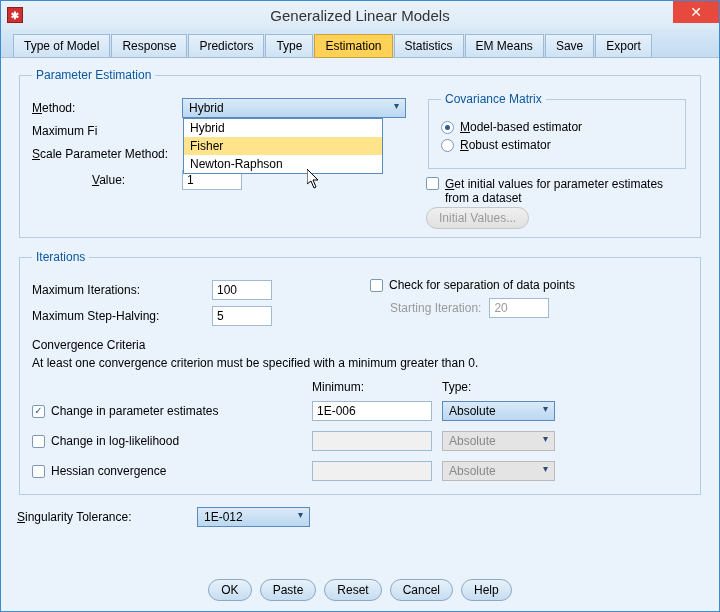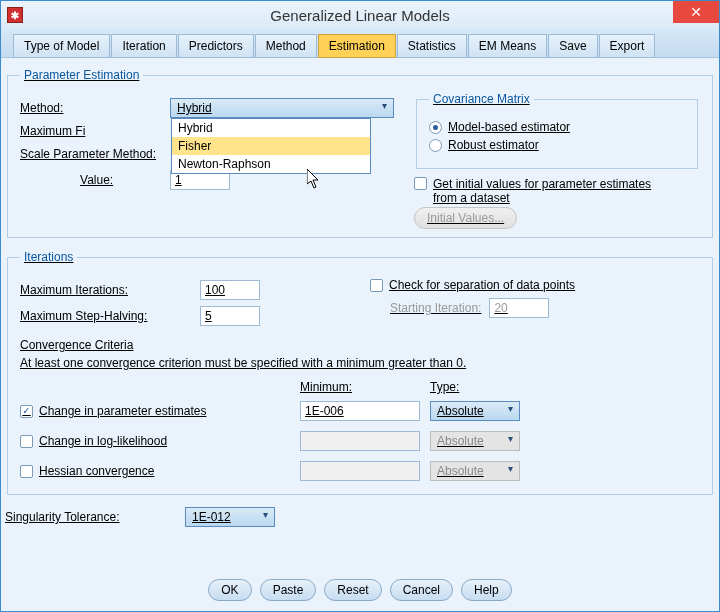--- a/index.html
+++ b/index.html
@@ -5,33 +5,33 @@
   * { box-sizing: border-box; font-family: "Segoe UI", Tahoma, sans-serif; font-size: 12px; }
   body { margin:0; background:#fff; }
   .window { width:720px; height:612px; border:1px solid #3a8ccf; background:#eaf3fb; position:relative; }
   .titlebar { height:28px; background:linear-gradient(#eaf3fb,#dceaf7); display:flex; align-items:center; padding-left:6px; position:relative; }
   .titlebar .appicon { width:16px; height:16px; background:#d03030; border:1px solid #8a1f1f; display:flex; align-items:center; justify-content:center; color:#fff; font-size:10px; font-weight:bold; }
   .titlebar .title { position:absolute; left:0; right:0; text-align:center; font-size:15px; color:#333; }
   .close { position:absolute; right:0; top:0; width:46px; height:22px; background:#e8493e; color:#fff; display:flex; align-items:center; justify-content:center; font-size:14px; }
   .tabs { display:flex; padding:4px 8px 0 12px; background:linear-gradient(#d7e8f7,#c4dbf0); border-bottom:1px solid #a7c4df; }
   .tab { padding:4px 10px; border:1px solid #9fbad4; background:linear-gradient(#e6f1fb,#cfe3f4); margin-right:1px; cursor:default; position:relative; top:1px; }
   .tab.active { background:#ffd157; border-color:#caa33e; font-weight:normal; }
-  .body { padding:10px 4px; position:relative;text-decoration:underline; }
+  .body { padding:10px 16px; position:relative; }
   fieldset { border:1px solid #b4cde4; padding:10px 12px 12px 12px; margin-bottom:12px; background:transparent; }
   legend { color:#0b57a0; padding:0 4px; }
   .row { display:flex; align-items:center; margin:6px 0; }
   .lbl { width:150px; }
   .lbl2 { width:180px; }
   .underline-first::first-letter { text-decoration: underline; }
   input.text { width:60px; border:1px solid #9fbad4; padding:2px 4px; background:#fff; }
   input.text.wide { width:120px; }
   .combo { position:relative; width:224px; height:20px; border:1px solid #5a8bc0; background:linear-gradient(#dbeaf7,#bad8f0); display:flex; align-items:center; padding-left:6px; }
   .combo::after { content:"▾"; position:absolute; right:6px; top:1px; color:#2a4e7a; font-size:10px; }
   .combo.small { width:130px; }
-  .combo.tiny { width:90px;align-items:center; }
+  .combo.tiny { width:113px;align-items:center; }
   .combo.disabled { background:#e4e4e4; color:#888; border-color:#bbb; }
   .dropdown { position:absolute; left:0; top:19px; width:200px; border:1px solid #5a8bc0; background:#fff; z-index:10; }
   .dropdown div { padding:2px 6px; }
   .dropdown div.hlt { background:#ffe48c; }
   .twocol { display:flex; gap:20px; }
   .col { flex:1; }
   fieldset.inner { margin-bottom:8px; }
   .radio-row, .check-row { display:flex; align-items:center; margin:4px 0; }
   .radio, .checkbox { width:13px; height:13px; border:1px solid #7a99b8; background:#fff; margin-right:6px; display:flex; align-items:center; justify-content:center; border-radius:50%; }
   .checkbox { border-radius:2px; }
@@ -53,23 +53,23 @@
 
 <div class="window">
   <div class="titlebar">
     <div class="appicon">✱</div>
     <div class="title">Generalized Linear Models</div>
     <div class="close">✕</div>
   </div>
 
   <div class="tabs" id="tabbar">
       <div class="tab">Type of Model</div>
-      <div class="tab">Iteration</div>
+      <div class="tab">Response</div>
       <div class="tab">Predictors</div>
-      <div class="tab">Method</div>
+      <div class="tab">Type</div>
       <div class="tab active">Estimation</div>
       <div class="tab">Statistics</div>
       <div class="tab">EM Means</div>
       <div class="tab">Save</div>
       <div class="tab">Export</div>
     </div>
 
   <div class="body">
 
     <fieldset>

